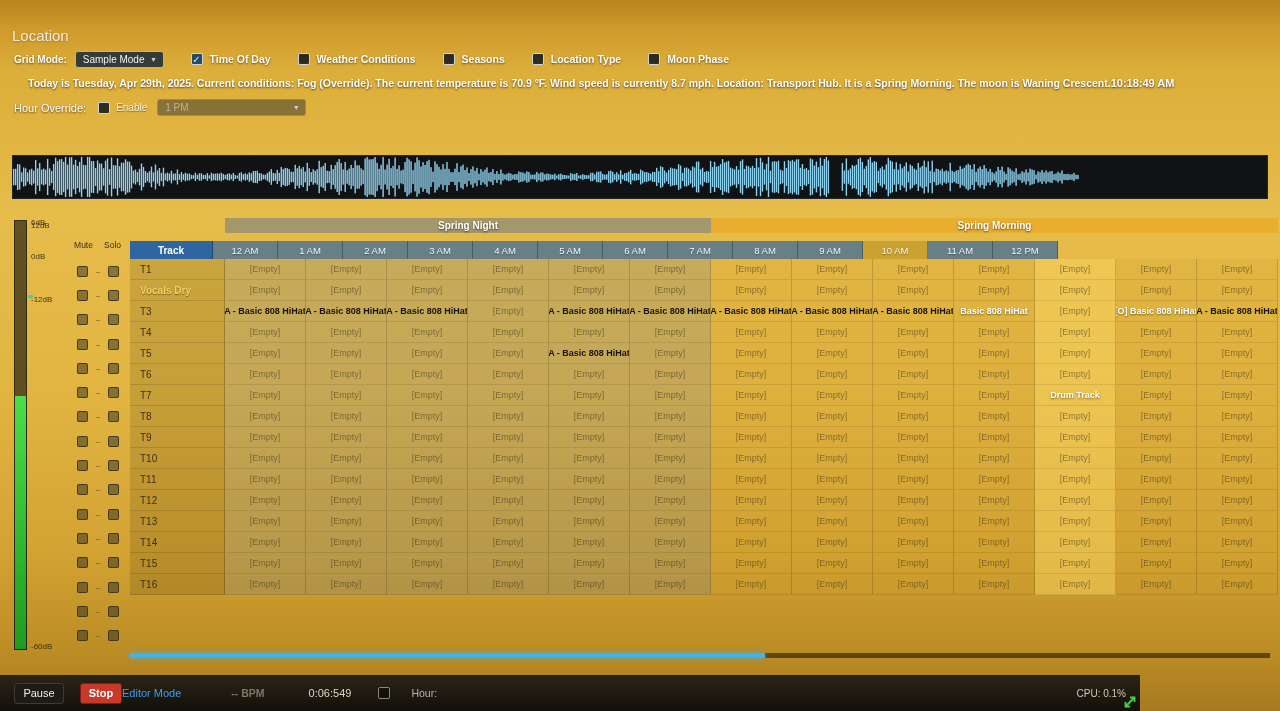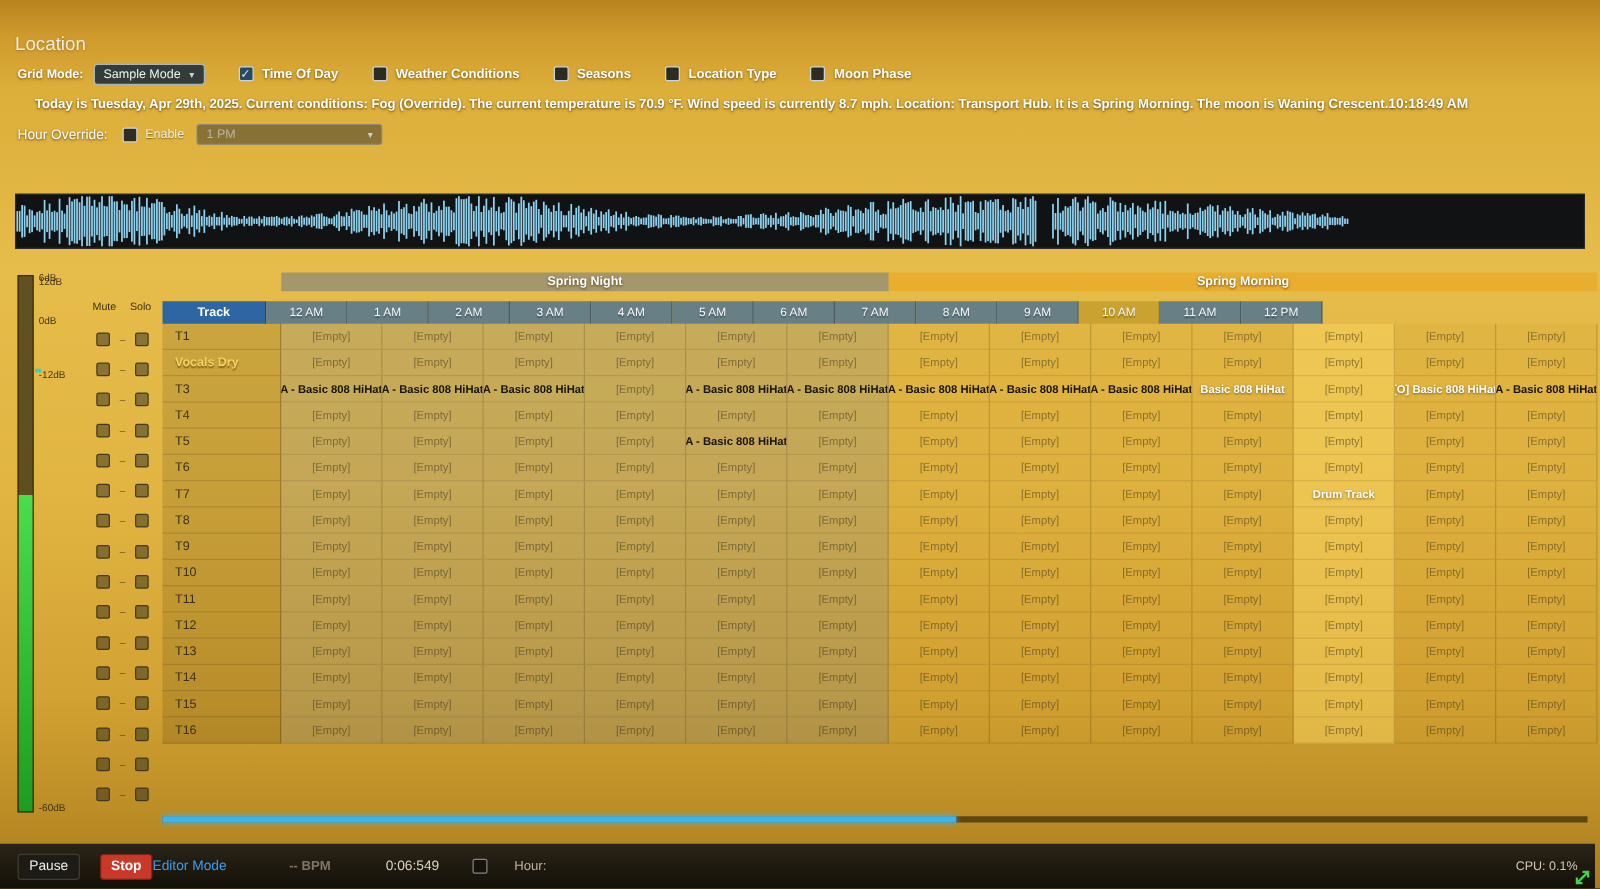--- a/index.html
+++ b/index.html
@@ -75,21 +75,21 @@
   .cell.current{background:rgba(247,211,96,.5)}
   .cell.empty{color:rgba(52,46,26,.5)}
   .cell.tone-dark{color:#181408;font-weight:600}
   .cell.tone-light{color:#fff;font-weight:700;text-shadow:0 1px 2px rgba(0,0,0,.5)}
 
   
   .progress{position:absolute;left:130px;top:653px;width:1140px;height:5px;background:rgba(18,14,6,.55);cursor:pointer}
   .progress-fill{height:100%;background:var(--progress-blue,#3fb3ec);box-shadow:0 0 5px rgba(63,179,236,.8)}
 
   
-  .bottombar{position:absolute;left:0;top:675px;width:1276px;height:36px;background:linear-gradient(180deg,#2b2418,#121008);display:flex;align-items:center;padding:0 14px}
+  .bottombar{position:absolute;left:0;top:675px;width:1140px;height:36px;background:linear-gradient(180deg,#2b2418,#121008);display:flex;align-items:center;padding:0 14px}
   .btn{height:21px;border-radius:3px;font-size:11px;font-family:inherit;cursor:pointer}
   .pause-btn{width:50px;background:#1d1b16;color:#f0ede4;border:1px solid #413c30}
   .stop-btn{width:42px;background:var(--stop-red,#c9392a);color:#fff;border:1px solid #7e1f15;margin-left:16px;font-weight:600}
   .editor-mode{color:var(--editor-blue,#3b9df0);font-size:11px;cursor:pointer}
   .bpm{margin-left:50px;color:#7d7668;font-size:10.5px;font-weight:700;white-space:nowrap}
   .time{margin-left:44px;color:#ddd6c6;font-size:11px}
   .hour-cb{margin-left:27px;width:12px;height:12px;background:rgba(18,16,12,.85);border:1px solid #8b8577;border-radius:2px;cursor:pointer;flex:none}
   .hour-lbl{margin-left:21px;color:#b9b2a2;font-size:10.5px}
   .cpu{margin-left:auto;color:#cfc8b8;font-size:10px}
   .resize-handle{position:absolute;right:3px;bottom:2px;cursor:nwse-resize;line-height:0}

